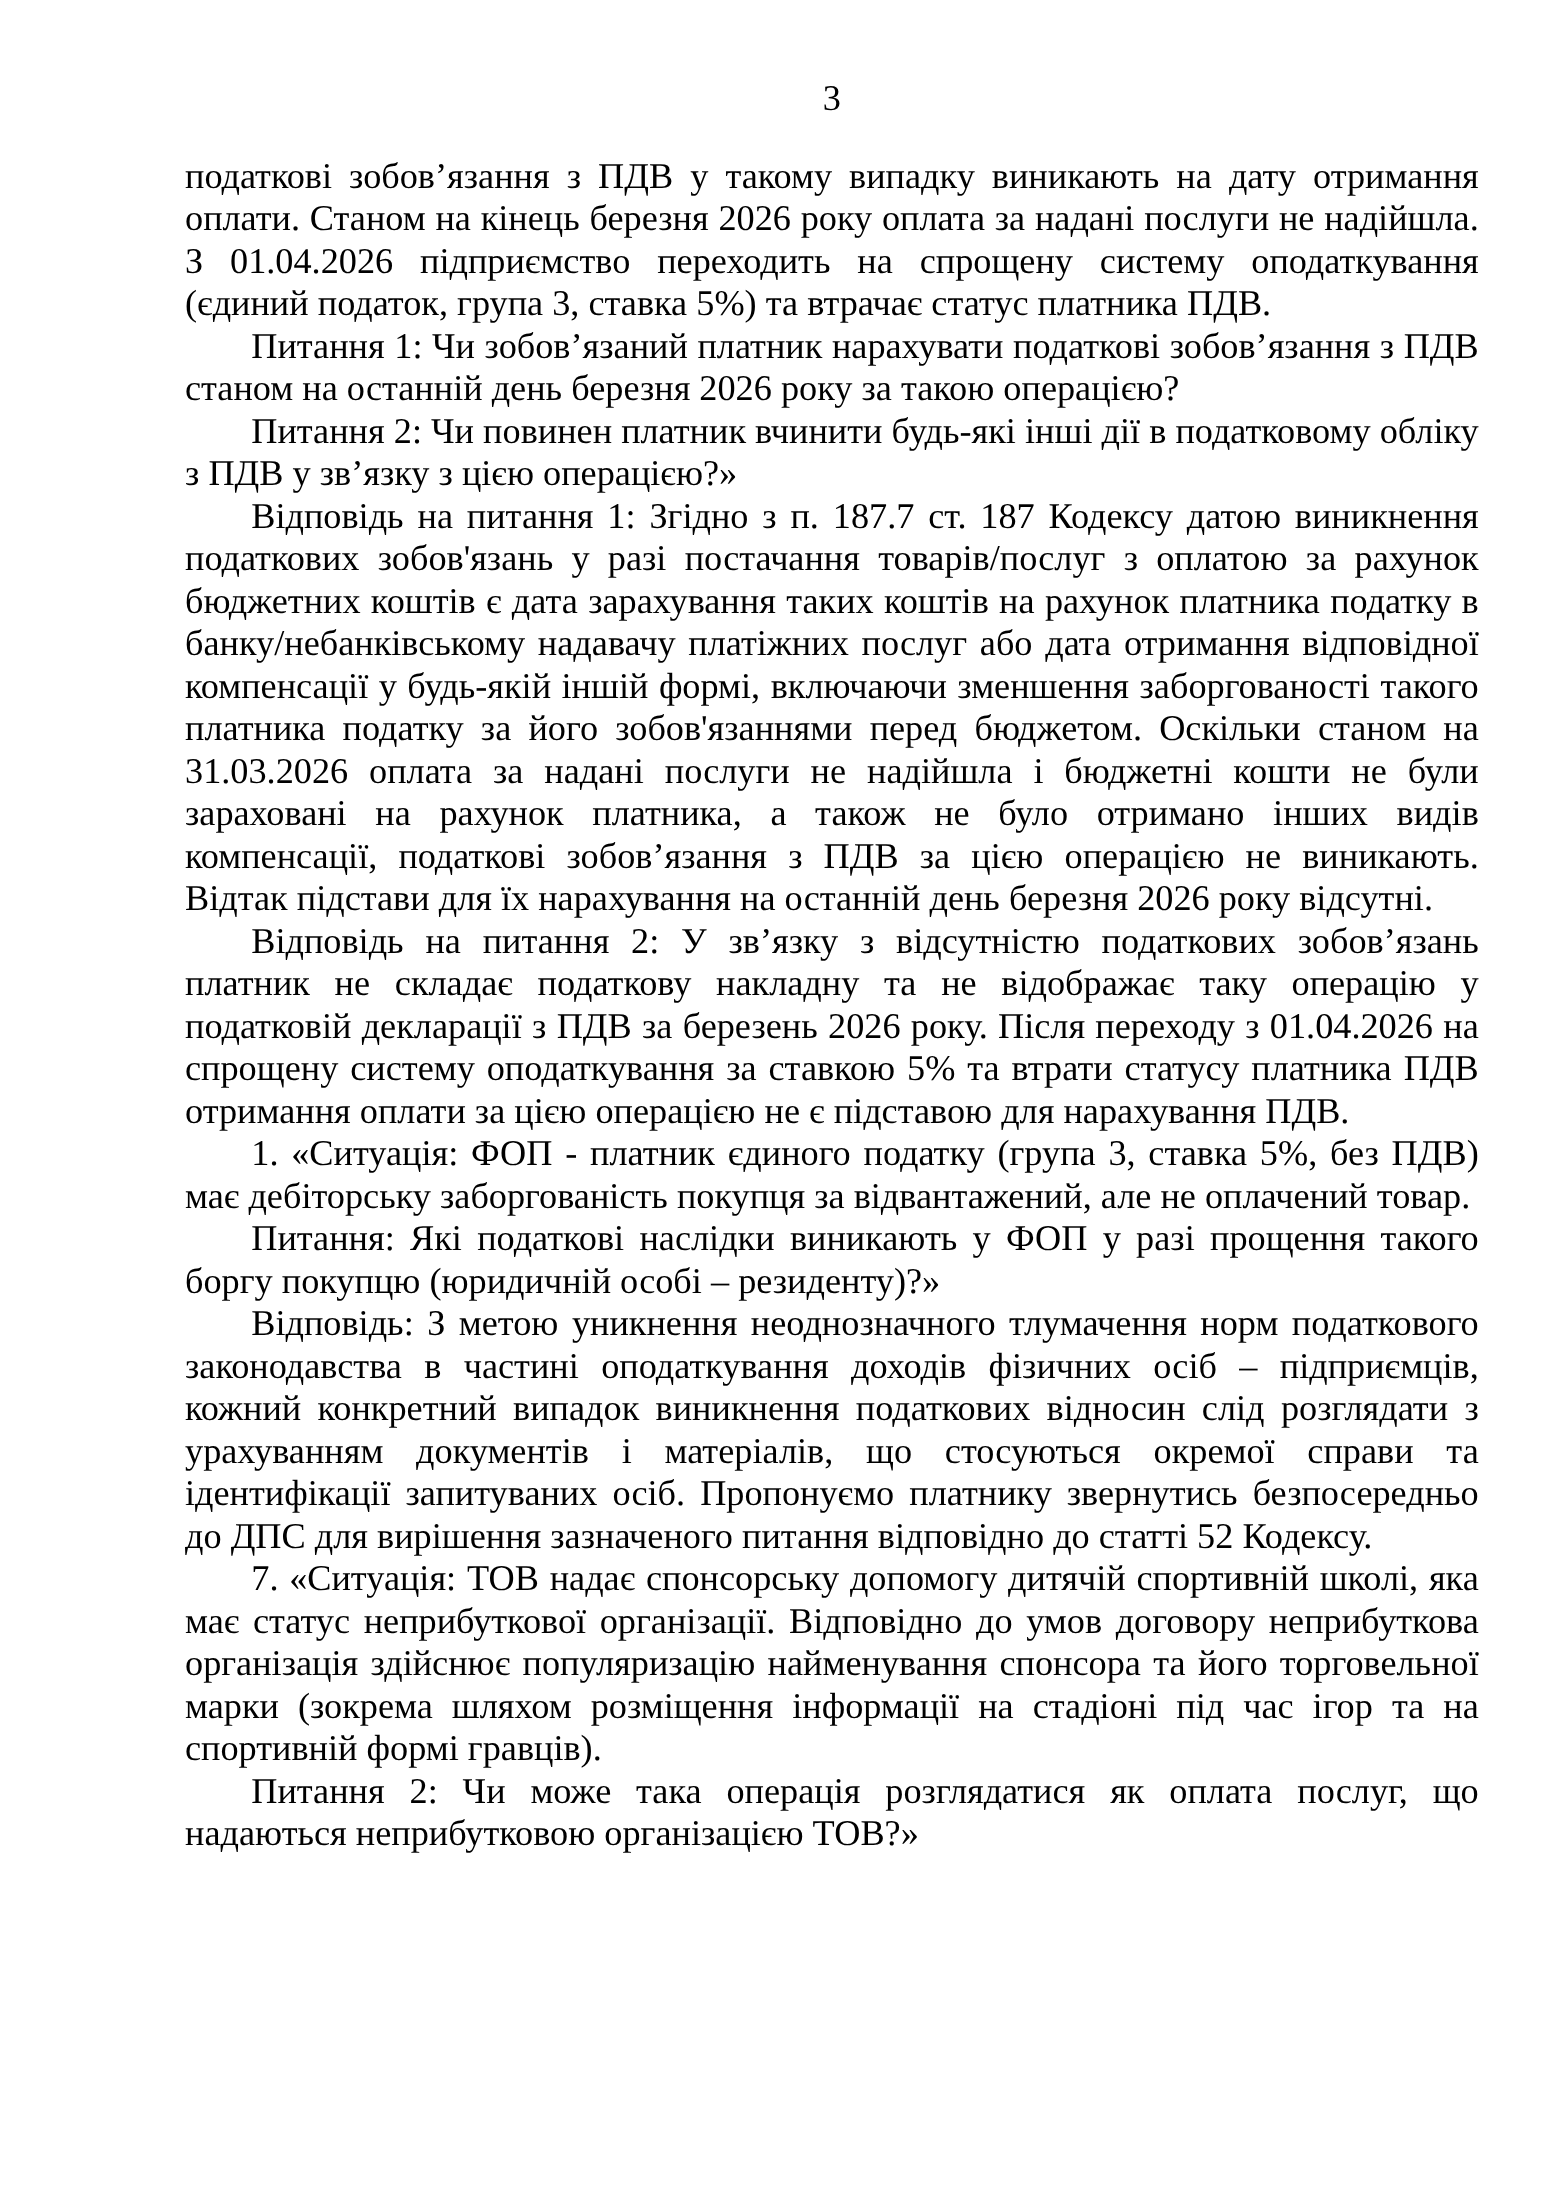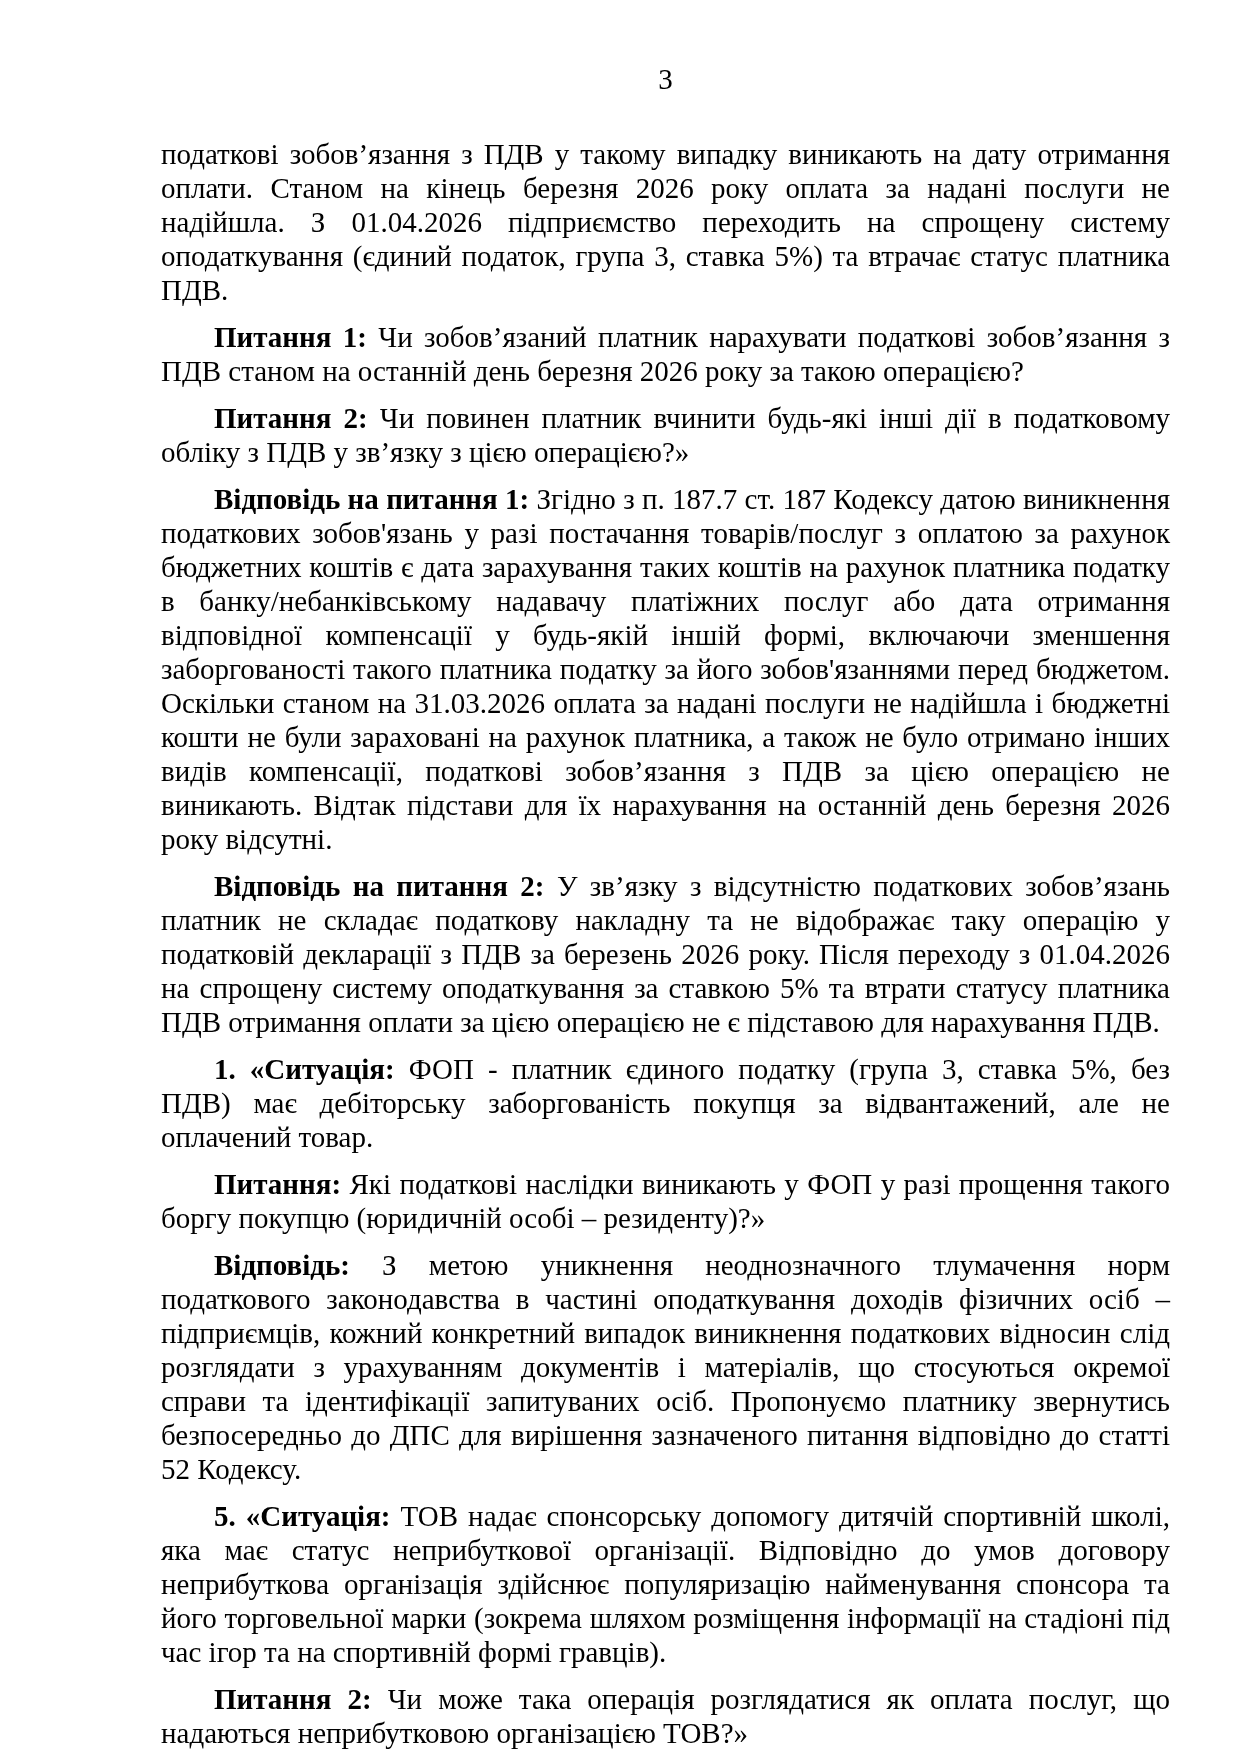--- a/index.html
+++ b/index.html
@@ -29,40 +29,40 @@
     position: absolute;
     top: 124px;
     left: 148px;
     width: 1035px;
     font-size: 29px;
     line-height: 34px;
     text-align: justify;
     hyphens: none;
   }
   .doc-body p {
-    margin: 13px;
+    margin: 0;
     padding: 0;
   }
   .doc-body p.indent {
     text-indent: 53px;
   }
   .doc-body b {
-    font-weight: bold;
+    font-weight: normal;
   }
 </style>
 </head>
 <body>
 
 <div class="page">
   <div class="page-number">3</div>
   <div class="doc-body">
       <p>податкові зобов’язання з ПДВ у такому випадку виникають на дату отримання оплати. Станом на кінець березня 2026 року оплата за надані послуги не надійшла. З 01.04.2026 підприємство переходить на спрощену систему оподаткування (єдиний податок, група 3, ставка 5%) та втрачає статус платника ПДВ.</p>
       <p class="indent"><b>Питання 1:</b> Чи зобов’язаний платник нарахувати податкові зобов’язання з ПДВ станом на останній день березня 2026 року за такою операцією?</p>
       <p class="indent"><b>Питання 2:</b> Чи повинен платник вчинити будь-які інші дії в податковому обліку з ПДВ у зв’язку з цією операцією?»</p>
       <p class="indent"><b>Відповідь на питання 1:</b> Згідно з п. 187.7 ст. 187 Кодексу датою виникнення податкових зобов'язань у разі постачання товарів/послуг з оплатою за рахунок бюджетних коштів є дата зарахування таких коштів на рахунок платника податку в банку/небанківському надавачу платіжних послуг або дата отримання відповідної компенсації у будь-якій іншій формі, включаючи зменшення заборгованості такого платника податку за його зобов'язаннями перед бюджетом. Оскільки станом на 31.03.2026 оплата за надані послуги не надійшла і бюджетні кошти не були зараховані на рахунок платника, а також не було отримано інших видів компенсації, податкові зобов’язання з ПДВ за цією операцією не виникають. Відтак підстави для їх нарахування на останній день березня 2026 року відсутні.</p>
       <p class="indent"><b>Відповідь на питання 2:</b> У зв’язку з відсутністю податкових зобов’язань платник не складає податкову накладну та не відображає таку операцію у податковій декларації з ПДВ за березень 2026 року. Після переходу з 01.04.2026 на спрощену систему оподаткування за ставкою 5% та втрати статусу платника ПДВ отримання оплати за цією операцією не є підставою для нарахування ПДВ.</p>
       <p class="indent"><b>1. «Ситуація:</b> ФОП - платник єдиного податку (група 3, ставка 5%, без ПДВ) має дебіторську заборгованість покупця за відвантажений, але не оплачений товар.</p>
       <p class="indent"><b>Питання:</b> Які податкові наслідки виникають у ФОП у разі прощення такого боргу покупцю (юридичній особі – резиденту)?»</p>
       <p class="indent"><b>Відповідь:</b> З метою уникнення неоднозначного тлумачення норм податкового законодавства в частині оподаткування доходів фізичних осіб – підприємців, кожний конкретний випадок виникнення податкових відносин слід розглядати з урахуванням документів і матеріалів, що стосуються окремої справи та ідентифікації запитуваних осіб. Пропонуємо платнику звернутись безпосередньо до ДПС для вирішення зазначеного питання відповідно до статті 52 Кодексу.</p>
-      <p class="indent"><b>5. «Ситуація:</b> ТОВ надає спонсорську допомогу дитячій спортивній школі, яка має статус неприбуткової організації. Відповідно до умов договору неприбуткова організація здійснює популяризацію найменування спонсора та його торговельної марки (зокрема шляхом розміщення інформації на стадіоні під час ігор та на спортивній формі гравців).</p>
+      <p class="indent"><b>7. «Ситуація:</b> ТОВ надає спонсорську допомогу дитячій спортивній школі, яка має статус неприбуткової організації. Відповідно до умов договору неприбуткова організація здійснює популяризацію найменування спонсора та його торговельної марки (зокрема шляхом розміщення інформації на стадіоні під час ігор та на спортивній формі гравців).</p>
       <p class="indent"><b>Питання 2:</b> Чи може така операція розглядатися як оплата послуг, що надаються неприбутковою організацією ТОВ?»</p>
     </div>
 </div>
 
 </body></html>

